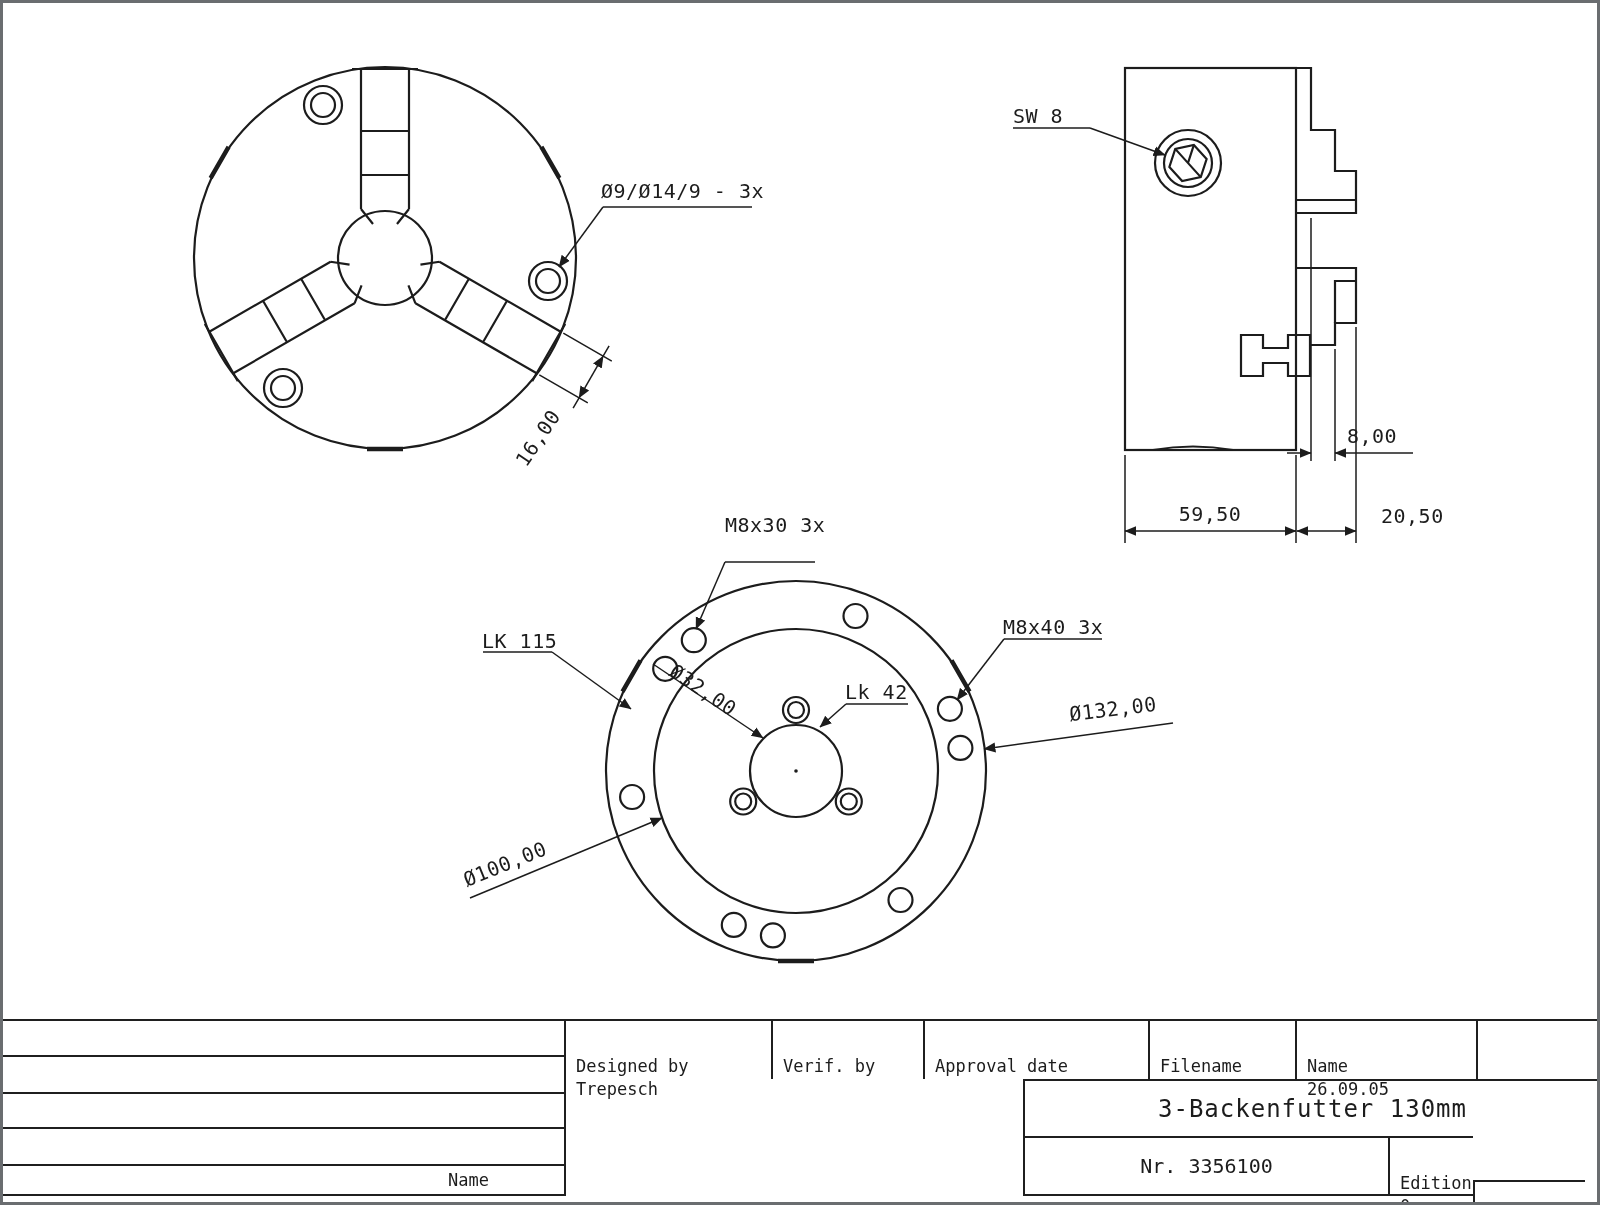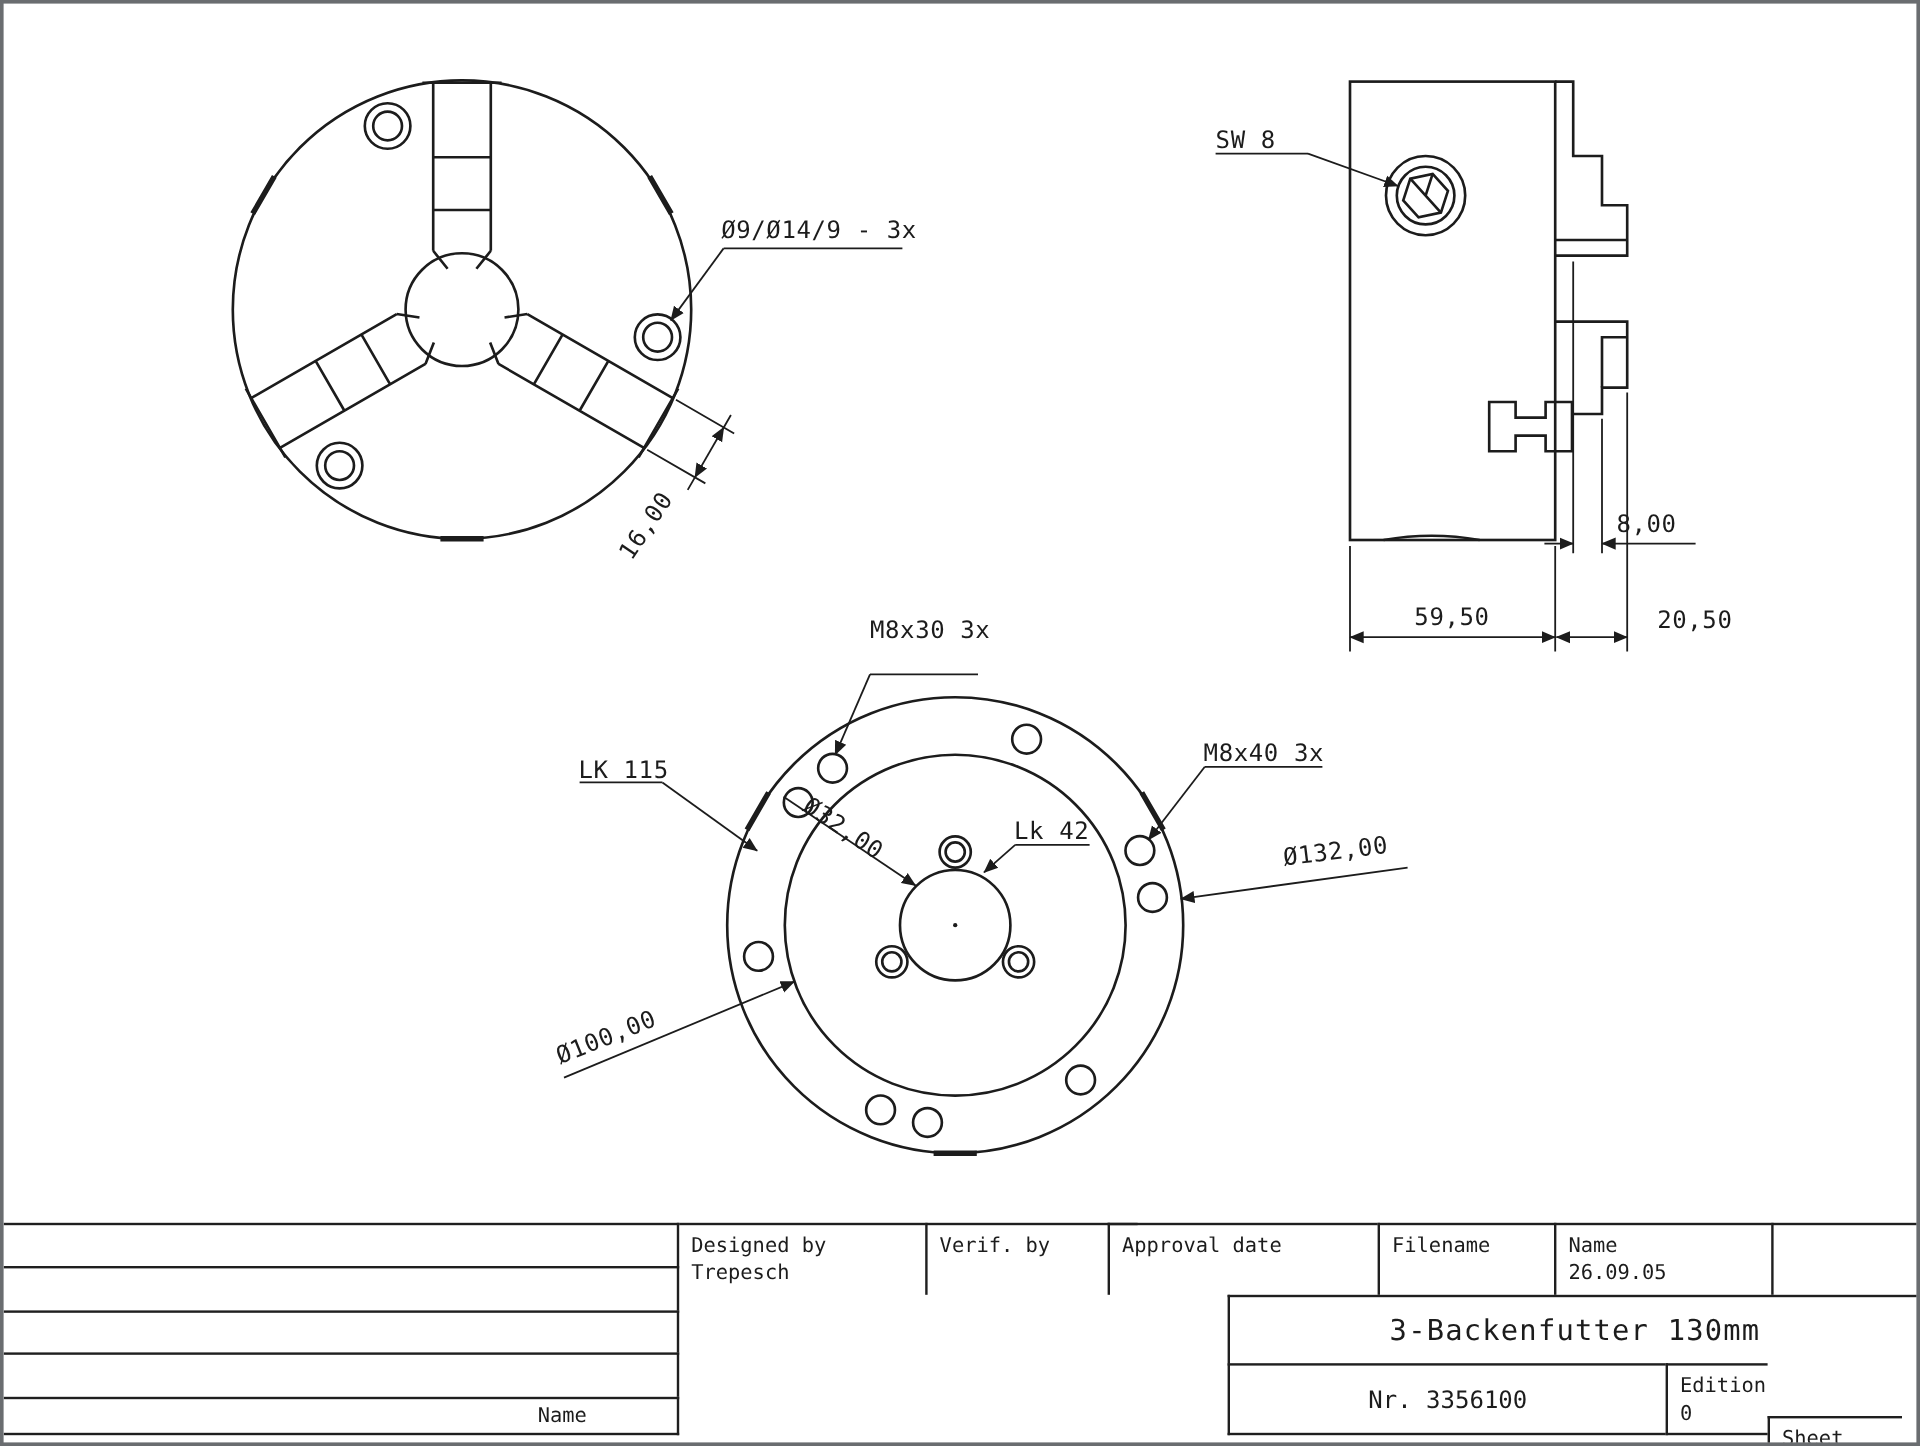--- a/index.html
+++ b/index.html
@@ -11,21 +11,21 @@
      color:#1c1c1c;white-space:nowrap;}
   .t20{font-size:20px;letter-spacing:.5px;}
   .c{transform:translate(-50%,-50%);}
   
   .cell{position:absolute;box-sizing:border-box;border-top:2.5px solid #1f1f1f;
         border-left:2.5px solid #1f1f1f;}
   .nbl{border-left:none;}
   .bb{border-bottom:2.5px solid #1f1f1f;}
   .lrow{position:absolute;left:0px;width:563px;box-sizing:border-box;
         border-top:2.5px solid #1f1f1f;border-right:2.5px solid #1f1f1f;}
-  .cell .pad{padding:6px 0 0 10px;font-size:17px;line-height:23px;}
+  .cell .pad{padding:6px 0 0 10px;font-size:17px;line-height:23px;margin-top:28px;}
   .ctr{display:flex;align-items:center;justify-content:center;}
   .logo{font-family:"DejaVu Serif","Liberation Serif",serif;font-style:italic;font-weight:bold;
         font-size:27px;color:#4a4a4a;letter-spacing:1px;display:inline-block;
         border-bottom:3px solid #e4679f;line-height:1.05;}
   .tagline{font-size:10px;color:#9a9a9a;letter-spacing:1px;margin-top:1px;
            font-family:"DejaVu Serif","Liberation Serif",serif;}
   .addr{font-size:18px;letter-spacing:.5px;}
 </style>
 </head>
 <body>

